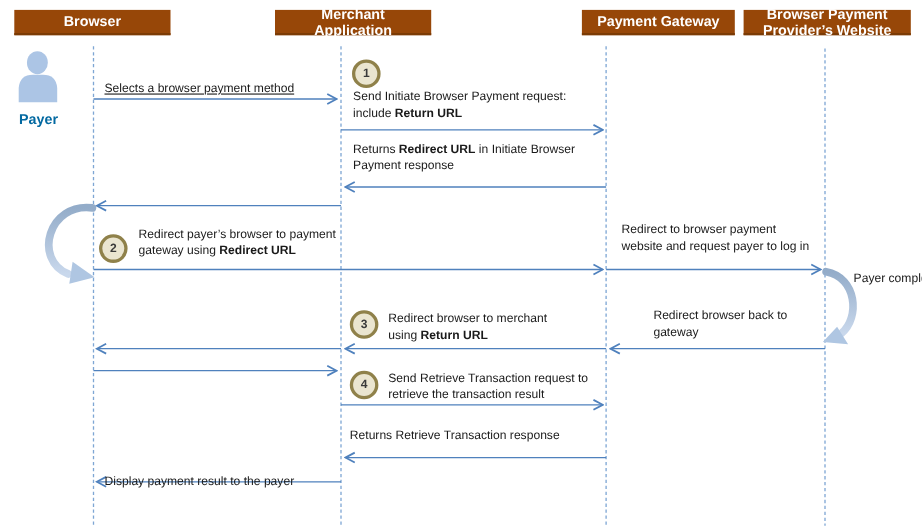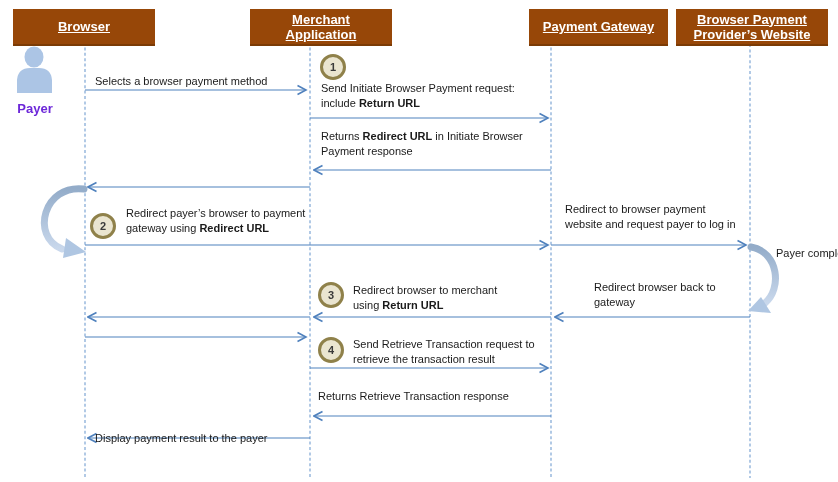--- a/index.html
+++ b/index.html
@@ -12,43 +12,43 @@
   .stage{
     position:relative;width:838px;height:482px;overflow:hidden;background:#fff;
     font-family:"Liberation Sans",sans-serif;color:var(--text);
   }
   .stage svg{position:absolute;left:0;top:0;}
   .lifeline{stroke:var(--lifeline);stroke-width:1.2;stroke-dasharray:3 2.4;fill:none;}
   .msgline{stroke:var(--arrow);stroke-width:1.2;fill:none;}
   .markstroke{stroke:var(--arrow);fill:none;stroke-width:1.6;}
   .looppath{fill:none;stroke-width:7;stroke-linecap:round;}
   .header{
-    position:absolute;top:9px;height:37px;background:var(--header-bg);
+    position:absolute;top:9px;height:23px;background:var(--header-bg);
     border-bottom:2px solid var(--header-border);
     color:var(--header-text);font-weight:bold;font-size:13px;line-height:15px;
     display:flex;align-items:center;justify-content:center;text-align:center;
-    box-sizing:border-box;padding:0 10px;text-decoration:underline;
+    box-sizing:border-box;padding:0 10px;
   }
   .h-browser{left:13px;width:142px;}
   .h-merchant{left:250px;width:142px;}
   .h-gateway{left:529px;width:139px;padding:0 6px;}
   .h-provider{left:676px;width:152px;padding:0 4px;}
   .lbl{position:absolute;font-size:11px;line-height:15px;color:var(--text);}
   .lbl div{white-space:nowrap;}
   .b{font-weight:bold;}
   .wrap{white-space:normal;}
   .step{
     position:absolute;width:20px;height:20px;border-radius:50%;
     background:var(--step-fill);border:3px solid var(--step-border);
     display:flex;align-items:center;justify-content:center;
     font-size:11px;font-weight:600;color:#3A3A3A;
   }
   .payer-label{
     position:absolute;left:14px;top:101px;width:42px;text-align:center;
-    font-weight:bold;font-size:13px;color:#6d28d9;
+    font-weight:bold;font-size:13px;color:#0369a1;
   }
   .m6{width:64px;}
 </style>
 </head>
 <body>
 
 <div class="stage">
 
   <svg width="838" height="482" viewBox="0 0 838 482">
     <defs>
@@ -113,21 +113,21 @@
   <div class="step" style="left:90px;top:213px;">
       <span>2</span>
     </div>
   <div class="step" style="left:318px;top:282px;">
       <span>3</span>
     </div>
   <div class="step" style="left:318px;top:337px;">
       <span>4</span>
     </div>
 
-  <div class="lbl" style="left:95px;top:74px;">
+  <div class="lbl" style="left:95px;top:74px;text-decoration:underline;">
     <div>Selects a browser payment method</div>
   </div>
 
   <div class="lbl" style="left:321px;top:81px;">
     <div>Send Initiate Browser Payment request:</div>
     <div><span>include </span><span class="b">Return URL</span></div>
   </div>
 
   <div class="lbl" style="left:321px;top:129px;">
     <div><span>Returns </span><span class="b">Redirect URL</span><span> in Initiate Browser</span></div>

